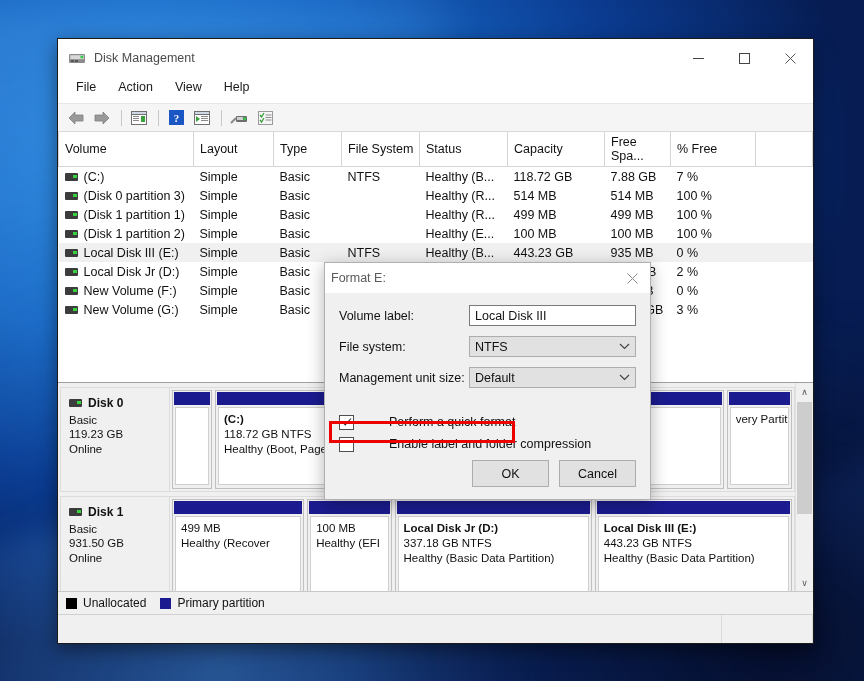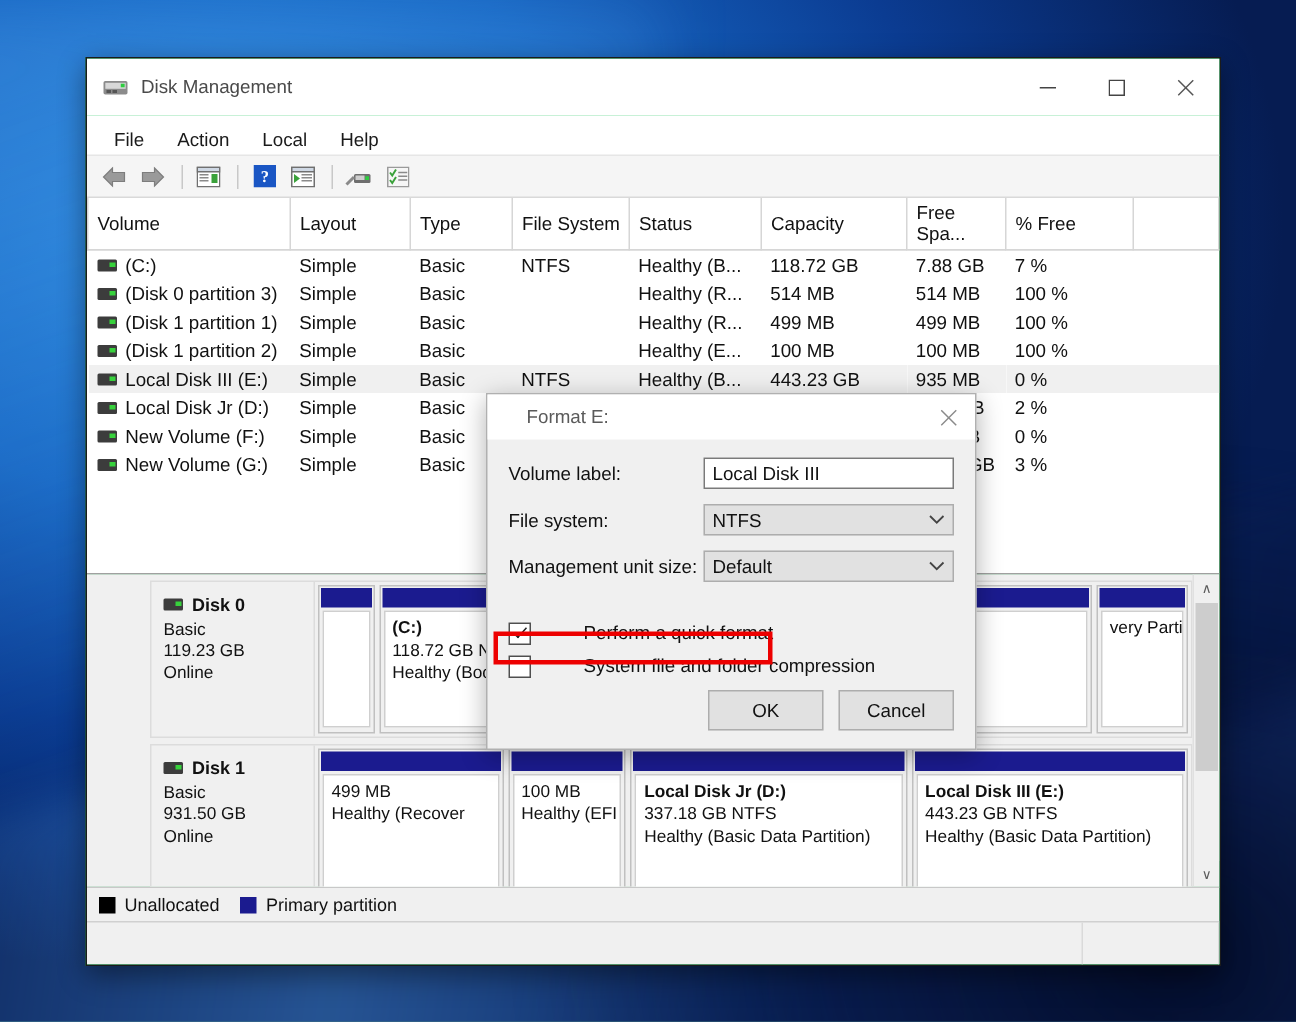--- a/index.html
+++ b/index.html
@@ -70,21 +70,21 @@
   }
   .win-btn {
     width: 46px; height: 38px;
     display: flex; align-items: center; justify-content: center;
     color: #555; font-size: 13px;
   }
 
   .menubar {
     height: 26px; flex: 0 0 26px;
     background: #ffffff;
-    display: flex; align-items: flex-end;
+    display: flex; align-items: flex-start;
     padding-left: 8px;
     border-bottom: 1px solid #e6e6e6;
   }
   .menu-item {
     font-size: 12.5px; color: #1a1a1a;
     padding: 3px 10px; margin-right: 2px;
   }
 
   .toolbar {
     height: 27px; flex: 0 0 27px;
@@ -156,21 +156,20 @@
     flex: 1 1 auto;
     background: #f0f0f0;
     position: relative;
     display: flex;
     overflow: hidden;
   }
   .disk-scroll {
     flex: 1 1 auto;
     overflow: hidden;
     padding: 4px 0 0 2px;
-    margin-left: 40px;
   }
   .disk-row {
     display: flex;
     background: #f0f0f0;
     border: 1px solid #dcdcdc;
     margin: 0 0 4px 0;
     height: 103px;
   }
   .disk-info {
     flex: 0 0 100px;
@@ -264,21 +263,21 @@
     background: #f0f0f0;
     border: 1px solid #b0b0b0;
     box-shadow: 0 4px 16px rgba(0,0,0,0.30);
     z-index: 50;
     display: flex; flex-direction: column;
   }
   .dlg-title {
     height: 30px; flex: 0 0 30px;
     background: #ffffff;
     display: flex; align-items: center;
-    padding-left: 26px;
+    padding-left: 6px;
     font-size: 12.5px; color: #5a5a5a;
     position: relative;
   }
   .dlg-close {
     position: absolute; right: 0; top: 0;
     width: 36px; height: 30px;
     display: flex; align-items: center; justify-content: center;
     color: #8a8a8a; font-size: 13px;
   }
   .dlg-body {
@@ -393,21 +392,21 @@
             <line x1="0.5" y1="0.5" x2="10.5" y2="10.5" stroke="#555" stroke-width="1"></line>
             <line x1="10.5" y1="0.5" x2="0.5" y2="10.5" stroke="#555" stroke-width="1"></line>
           </svg>
       </div>
     </div>
   </div>
 
   <div class="menubar">
     <div class="menu-item">File</div>
     <div class="menu-item">Action</div>
-    <div class="menu-item">Local</div>
+    <div class="menu-item">View</div>
     <div class="menu-item">Help</div>
   </div>
 
   <div class="toolbar">
     <div class="tb-btn">
       <svg width="18" height="14" viewBox="0 0 18 14">
         <path d="M8 1 L2 7 L8 13 L8 10 L16 10 L16 4 L8 4 Z" fill="#9a9a9a" stroke="#7d7d7d" stroke-width="0.8"></path>
       </svg>
     </div>
     <div class="tb-btn">
@@ -767,21 +766,21 @@
       </div>
 
       <div style="height:14px"></div>
 
       <div class="cbrow">
         <span class="cbox checked"></span>
         <span>Perform a quick format</span>
       </div>
       <div class="cbrow">
         <span class="cbox"></span>
-        <span>System file and folder compression</span>
+        <span>Enable label and folder compression</span>
       </div>
 
       <div class="highlight-box"></div>
 
       <div class="dlg-buttons">
         <div class="dbtn">OK</div>
         <div class="dbtn">Cancel</div>
       </div>
     </div>
   </div>

